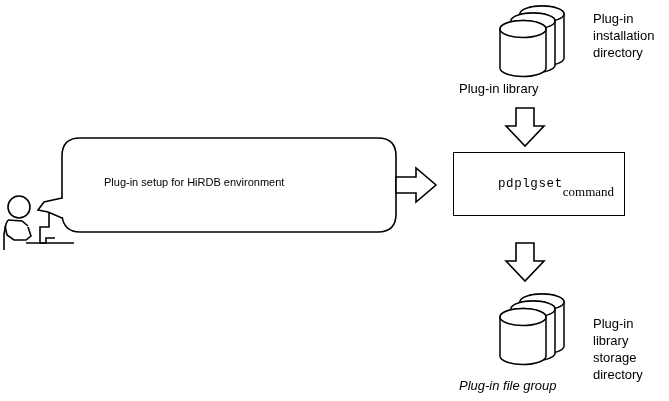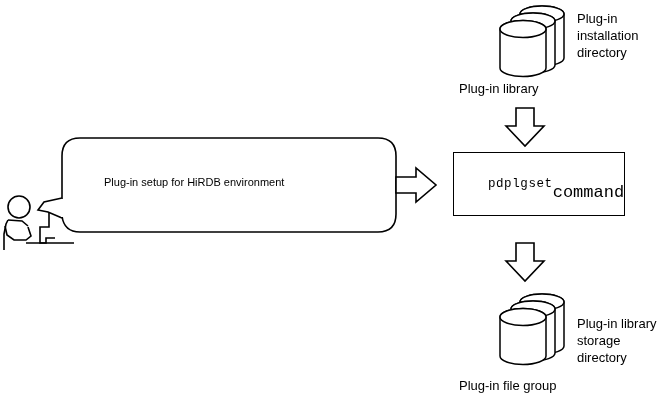--- a/index.html
+++ b/index.html
@@ -25,21 +25,21 @@
     font-size: 13px;
     line-height: 17px;
     color: #000000;
     white-space: pre;
     letter-spacing: 0px;
   }
   .txt-mono {
     font-family: "Liberation Mono", monospace;
     font-size: 13px;
   }
-  .multiline { white-space: pre-line; }
+  .multiline { white-space: pre-line; margin-left: 16px; }
   svg { display: block; overflow: visible; }
 </style>
 </head>
 <body>
 
 <div id="canvas">
 
   <div class="abs" style="left:0px; top:190px;">
     <svg width="100" height="60" viewBox="0 0 100 60">
 
@@ -121,21 +121,21 @@
       <path d="M 13 2 L 31 2 L 31 20 L 41 20 L 22 40 L 3 20 L 13 20 Z" fill="#ffffff" stroke="#000000" stroke-width="1.6" stroke-linejoin="miter"></path>
     </svg>
   </div>
 
   <div class="abs" style="left:453px; top:152px; width:172px; height:64px;
               border:1.6px solid #000000; background:#ffffff; box-sizing:border-box;"></div>
 
   <div class="abs" style="left:453px; top:152px; width:206px; height:64px;
               display:flex; align-items:center; justify-content:center;">
     <span class="txt-mono" style="position:relative; font-size:12.5px; letter-spacing:0.6px;">pdplgset</span>
-    <span style="position:relative; font-size:17px; font-family:Liberation Mono, monospace;margin-top:16px;">command</span>
+    <span style="position:relative; font-size:13px; font-family:Liberation Serif, serif;margin-top:16px;">command</span>
   </div>
 
   <div class="abs" style="left:503px; top:241px;">
     <svg width="44" height="42" viewBox="0 0 44 42">
       <path d="M 13 2 L 31 2 L 31 20 L 41 20 L 22 40 L 3 20 L 13 20 Z" fill="#ffffff" stroke="#000000" stroke-width="1.6" stroke-linejoin="miter"></path>
     </svg>
   </div>
 
   <div class="abs" style="left:492px; top:294px;">
     <svg width="80" height="74" viewBox="0 0 80 74">
@@ -154,15 +154,15 @@
                L 54 62
                a 23 8.5 0 0 1 -46 0 Z" fill="#ffffff" stroke="#000000" stroke-width="1.5"></path>
       <ellipse cx="31" cy="23" rx="23" ry="8.5" fill="#ffffff" stroke="#000000" stroke-width="1.5"></ellipse>
     </svg>
   </div>
 
   <div class="txt multiline" style="left:577px; top:315px;">Plug-in library
 storage
 directory</div>
 
-  <div class="txt" style="left:459px; top:377px;">Plug-in file group</div>
+  <div class="txt" style="left:459px; top:377px;font-style:italic;">Plug-in file group</div>
 
 </div>
 
 </body></html>

